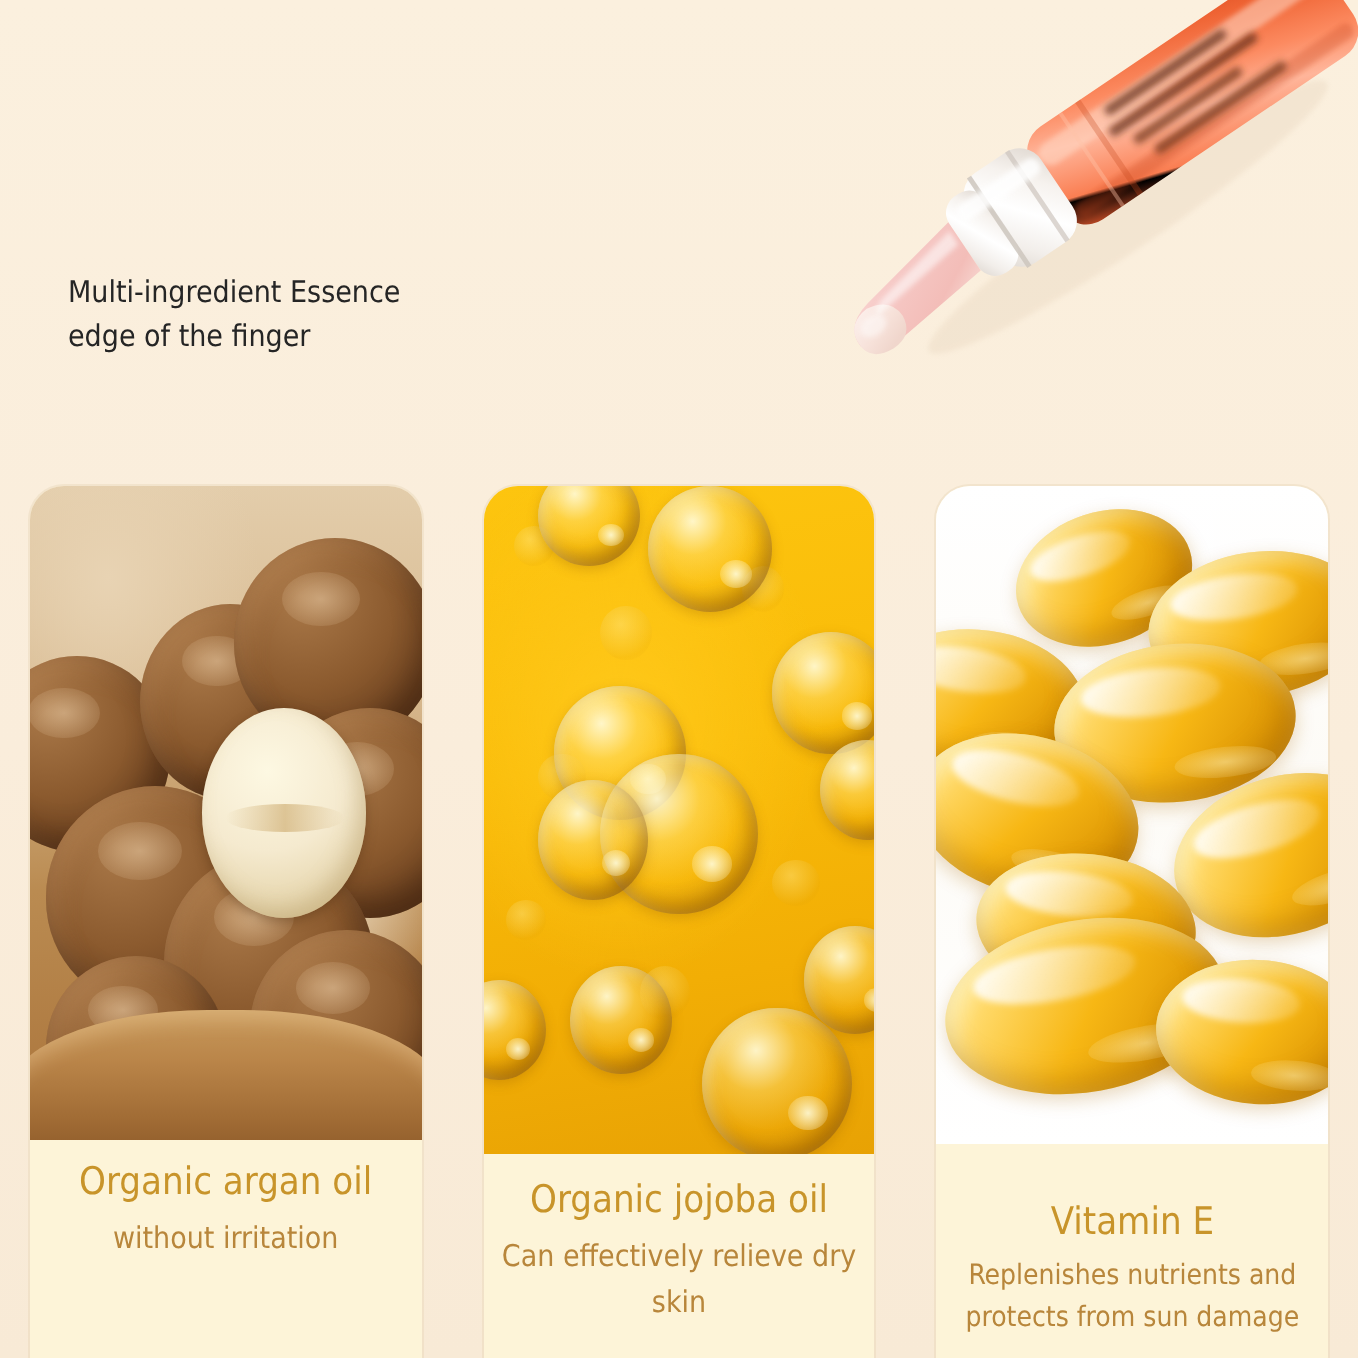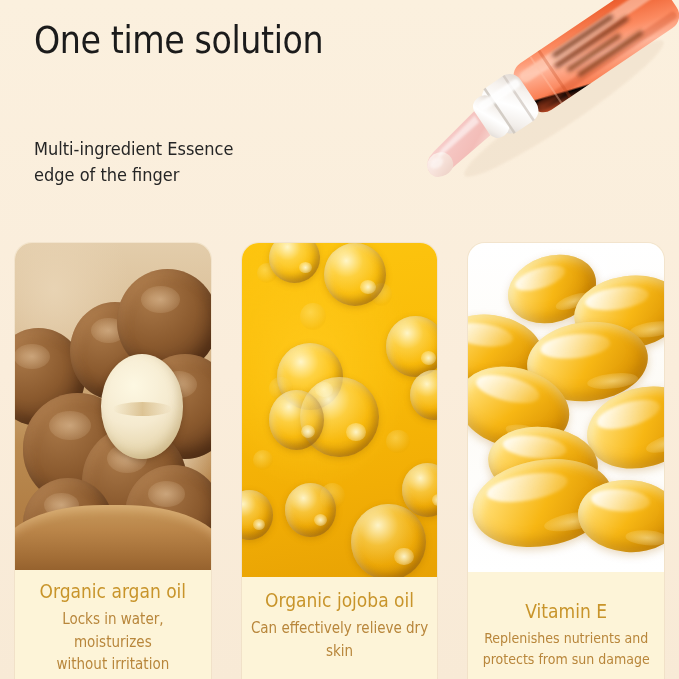--- a/index.html
+++ b/index.html
@@ -45,21 +45,21 @@
   }
   #headline .hl-line { display: block; }
 
   #subhead {
     position: absolute;
     left: 34px;
     top: 136px;
     width: 400px;
     color: #252525;
     font-family: "DejaVu Sans Condensed", "Liberation Sans Narrow", "Liberation Sans", sans-serif;
-    font-size: 18px;
+    font-size: 15px;
     font-weight: 400;
     line-height: 1.45;
   }
   #subhead .sh-line { display: block; }
 
   
   #pen-illustration {
     position: absolute;
     left: 375px;
     top: -22px;
@@ -237,21 +237,20 @@
   }
 </style>
 </head>
 <body>
 
 <div id="page">
 
   <div id="hero">
 
     <div id="headline">
-      <span class="hl-line">One time solution</span>
     </div>
 
     <div id="subhead">
       <span class="sh-line">Multi-ingredient Essence</span>
       <span class="sh-line">edge of the finger</span>
     </div>
 
     <svg id="pen-illustration" viewBox="0 0 320 250" xmlns="http://www.w3.org/2000/svg">
       <defs>
         <linearGradient id="barrelG" x1="0" y1="1" x2="1" y2="0">
@@ -335,21 +334,20 @@
         <div class="nut" style="left:52%;top:8%;width:52%;height:32%;"></div>
         <div class="nut" style="left:62%;top:34%;width:50%;height:32%;"></div>
         <div class="nut" style="left:34%;top:56%;width:54%;height:34%;"></div>
         <div class="nut" style="left:4%;top:72%;width:46%;height:28%;"></div>
         <div class="nut" style="left:56%;top:68%;width:50%;height:30%;"></div>
         <div class="kernel" style="left:44%;top:34%;width:42%;height:32%;"></div>
         <div class="bowl-rim"></div>
       </div>
       <div class="card-body">
         <p class="card-title">Organic argan oil</p>
-        <p class="card-desc">Locks in water, moisturizes</p>
         <p class="card-desc">without irritation</p>
       </div>
     </div>
 
     <div class="card">
       <div class="card-media m-oil">
         <div class="dimple" style="left:8%;top:6%;width:10%;height:6%;"></div>
         <div class="dimple" style="left:30%;top:18%;width:13%;height:8%;"></div>
         <div class="dimple" style="left:66%;top:12%;width:11%;height:7%;"></div>
         <div class="dimple" style="left:14%;top:40%;width:12%;height:7%;"></div>

